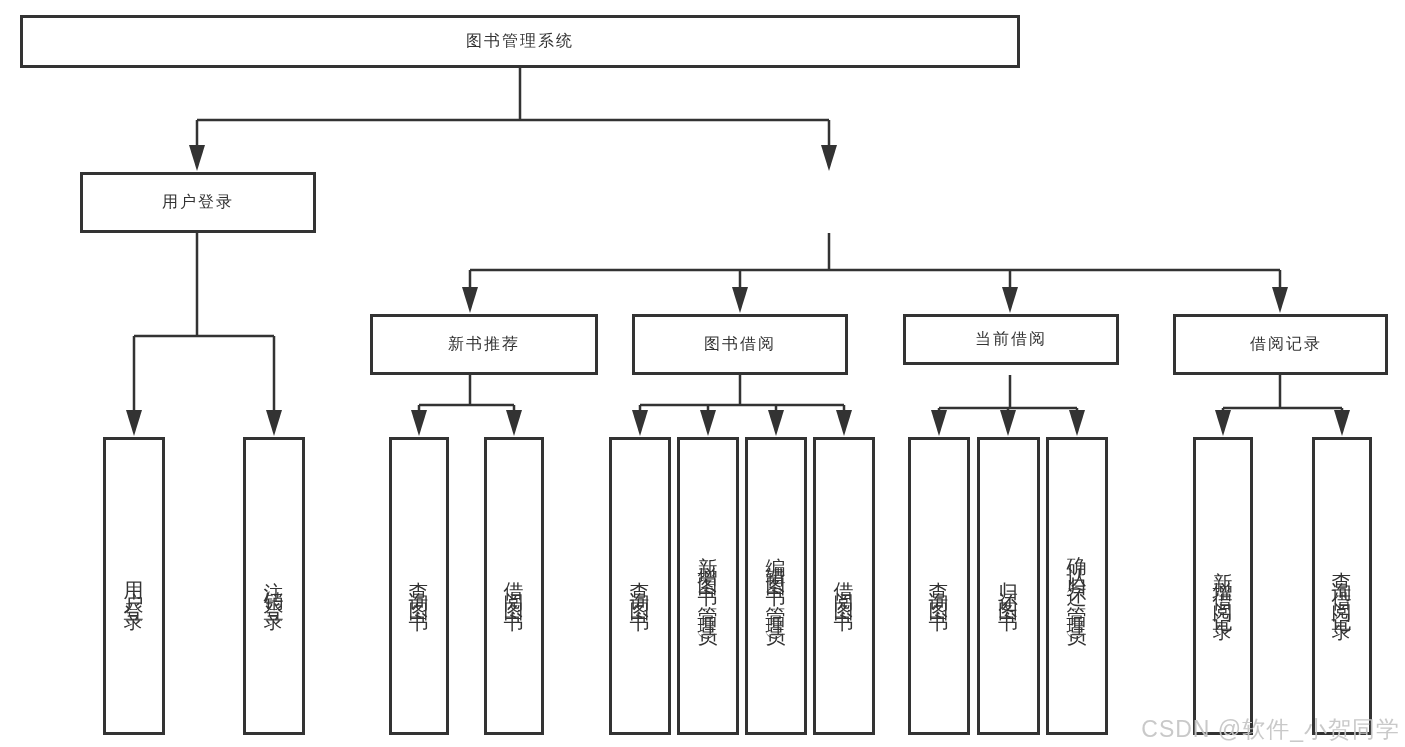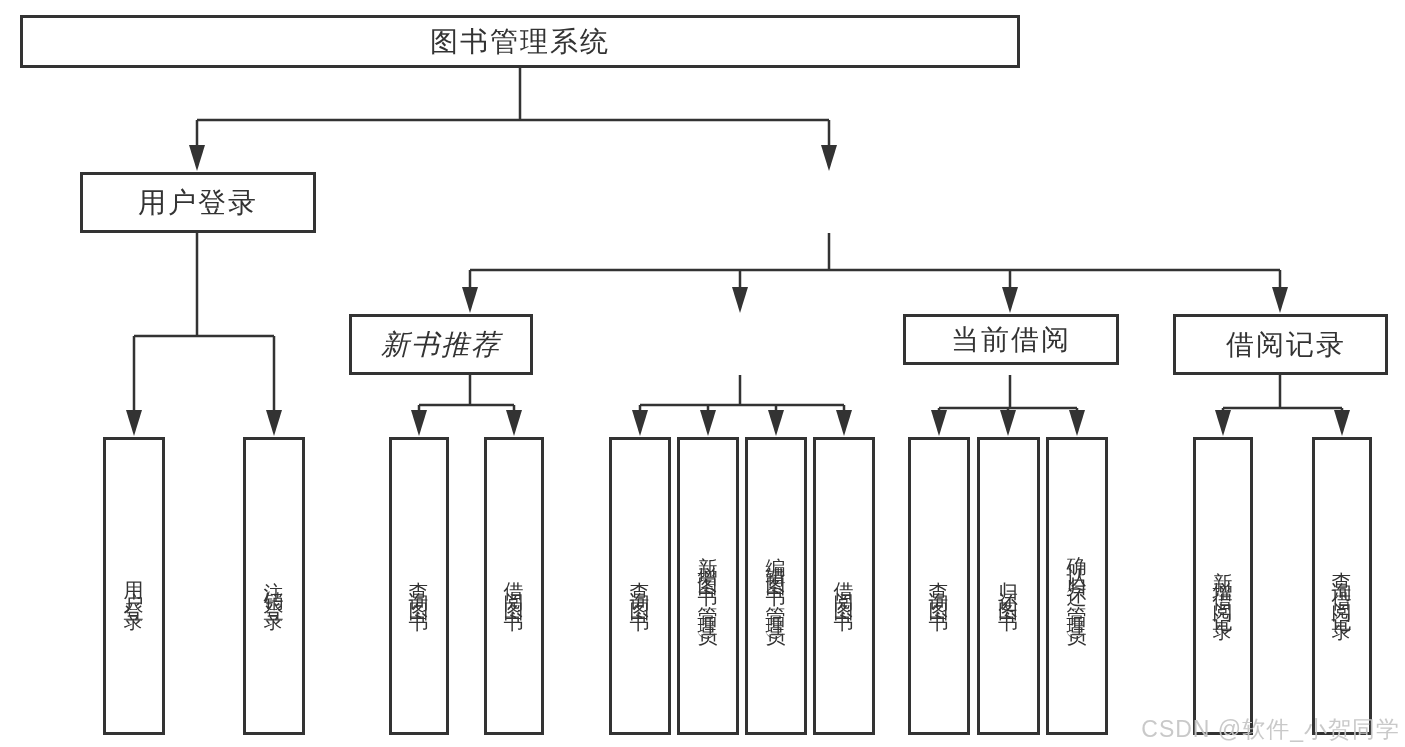--- a/index.html
+++ b/index.html
@@ -17,21 +17,21 @@
     pointer-events: none;
   }
   .node {
     position: absolute;
     border: 3px solid #333333;
     background: #ffffff;
     color: #333333;
     display: flex;
     align-items: center;
     justify-content: center;
-    font-size: 28px;
+    font-size: 16px;
     letter-spacing: 2px;
     z-index: 2;
   }
   .leaf { font-size: 20px; }
   .leaf .vtext {
     writing-mode: vertical-rl;
     text-orientation: mixed;
     letter-spacing: 10px;
     line-height: 1;
   }
@@ -81,21 +81,22 @@
       <polygon points="1069,410 1085,410 1077,436"></polygon>
       <polygon points="1215,410 1231,410 1223,436"></polygon>
       <polygon points="1334,410 1350,410 1342,436"></polygon>
     </g>
   </svg>
 
   <div class="node" style="left:20px; top:15px; width:1000px; height:53px;">图书管理系统</div>
 
   <div class="node" style="left:80px; top:172px; width:236px; height:61px;">用户登录</div>
 
-  <div class="node" style="left:349px; top:314px; width:184px; height:61px;font-style:italic;">新书推荐</div>
+  <div class="node" style="left:370px; top:314px; width:228px; height:61px;">新书推荐</div>
+  <div class="node" style="left:632px; top:314px; width:216px; height:61px;">图书借阅</div>
   <div class="node" style="left:903px; top:314px; width:216px; height:51px;">当前借阅</div>
   <div class="node" style="left:1173px; top:314px; width:215px; height:61px;padding-left:11px;">借阅记录</div>
 
   <div class="node leaf" style="left:103px; top:437px; width:62px; height:298px;">
     <span class="vtext">用户登录</span>
   </div>
   <div class="node leaf" style="left:243px; top:437px; width:62px; height:298px;">
     <span class="vtext">注销登录</span>
   </div>
 

